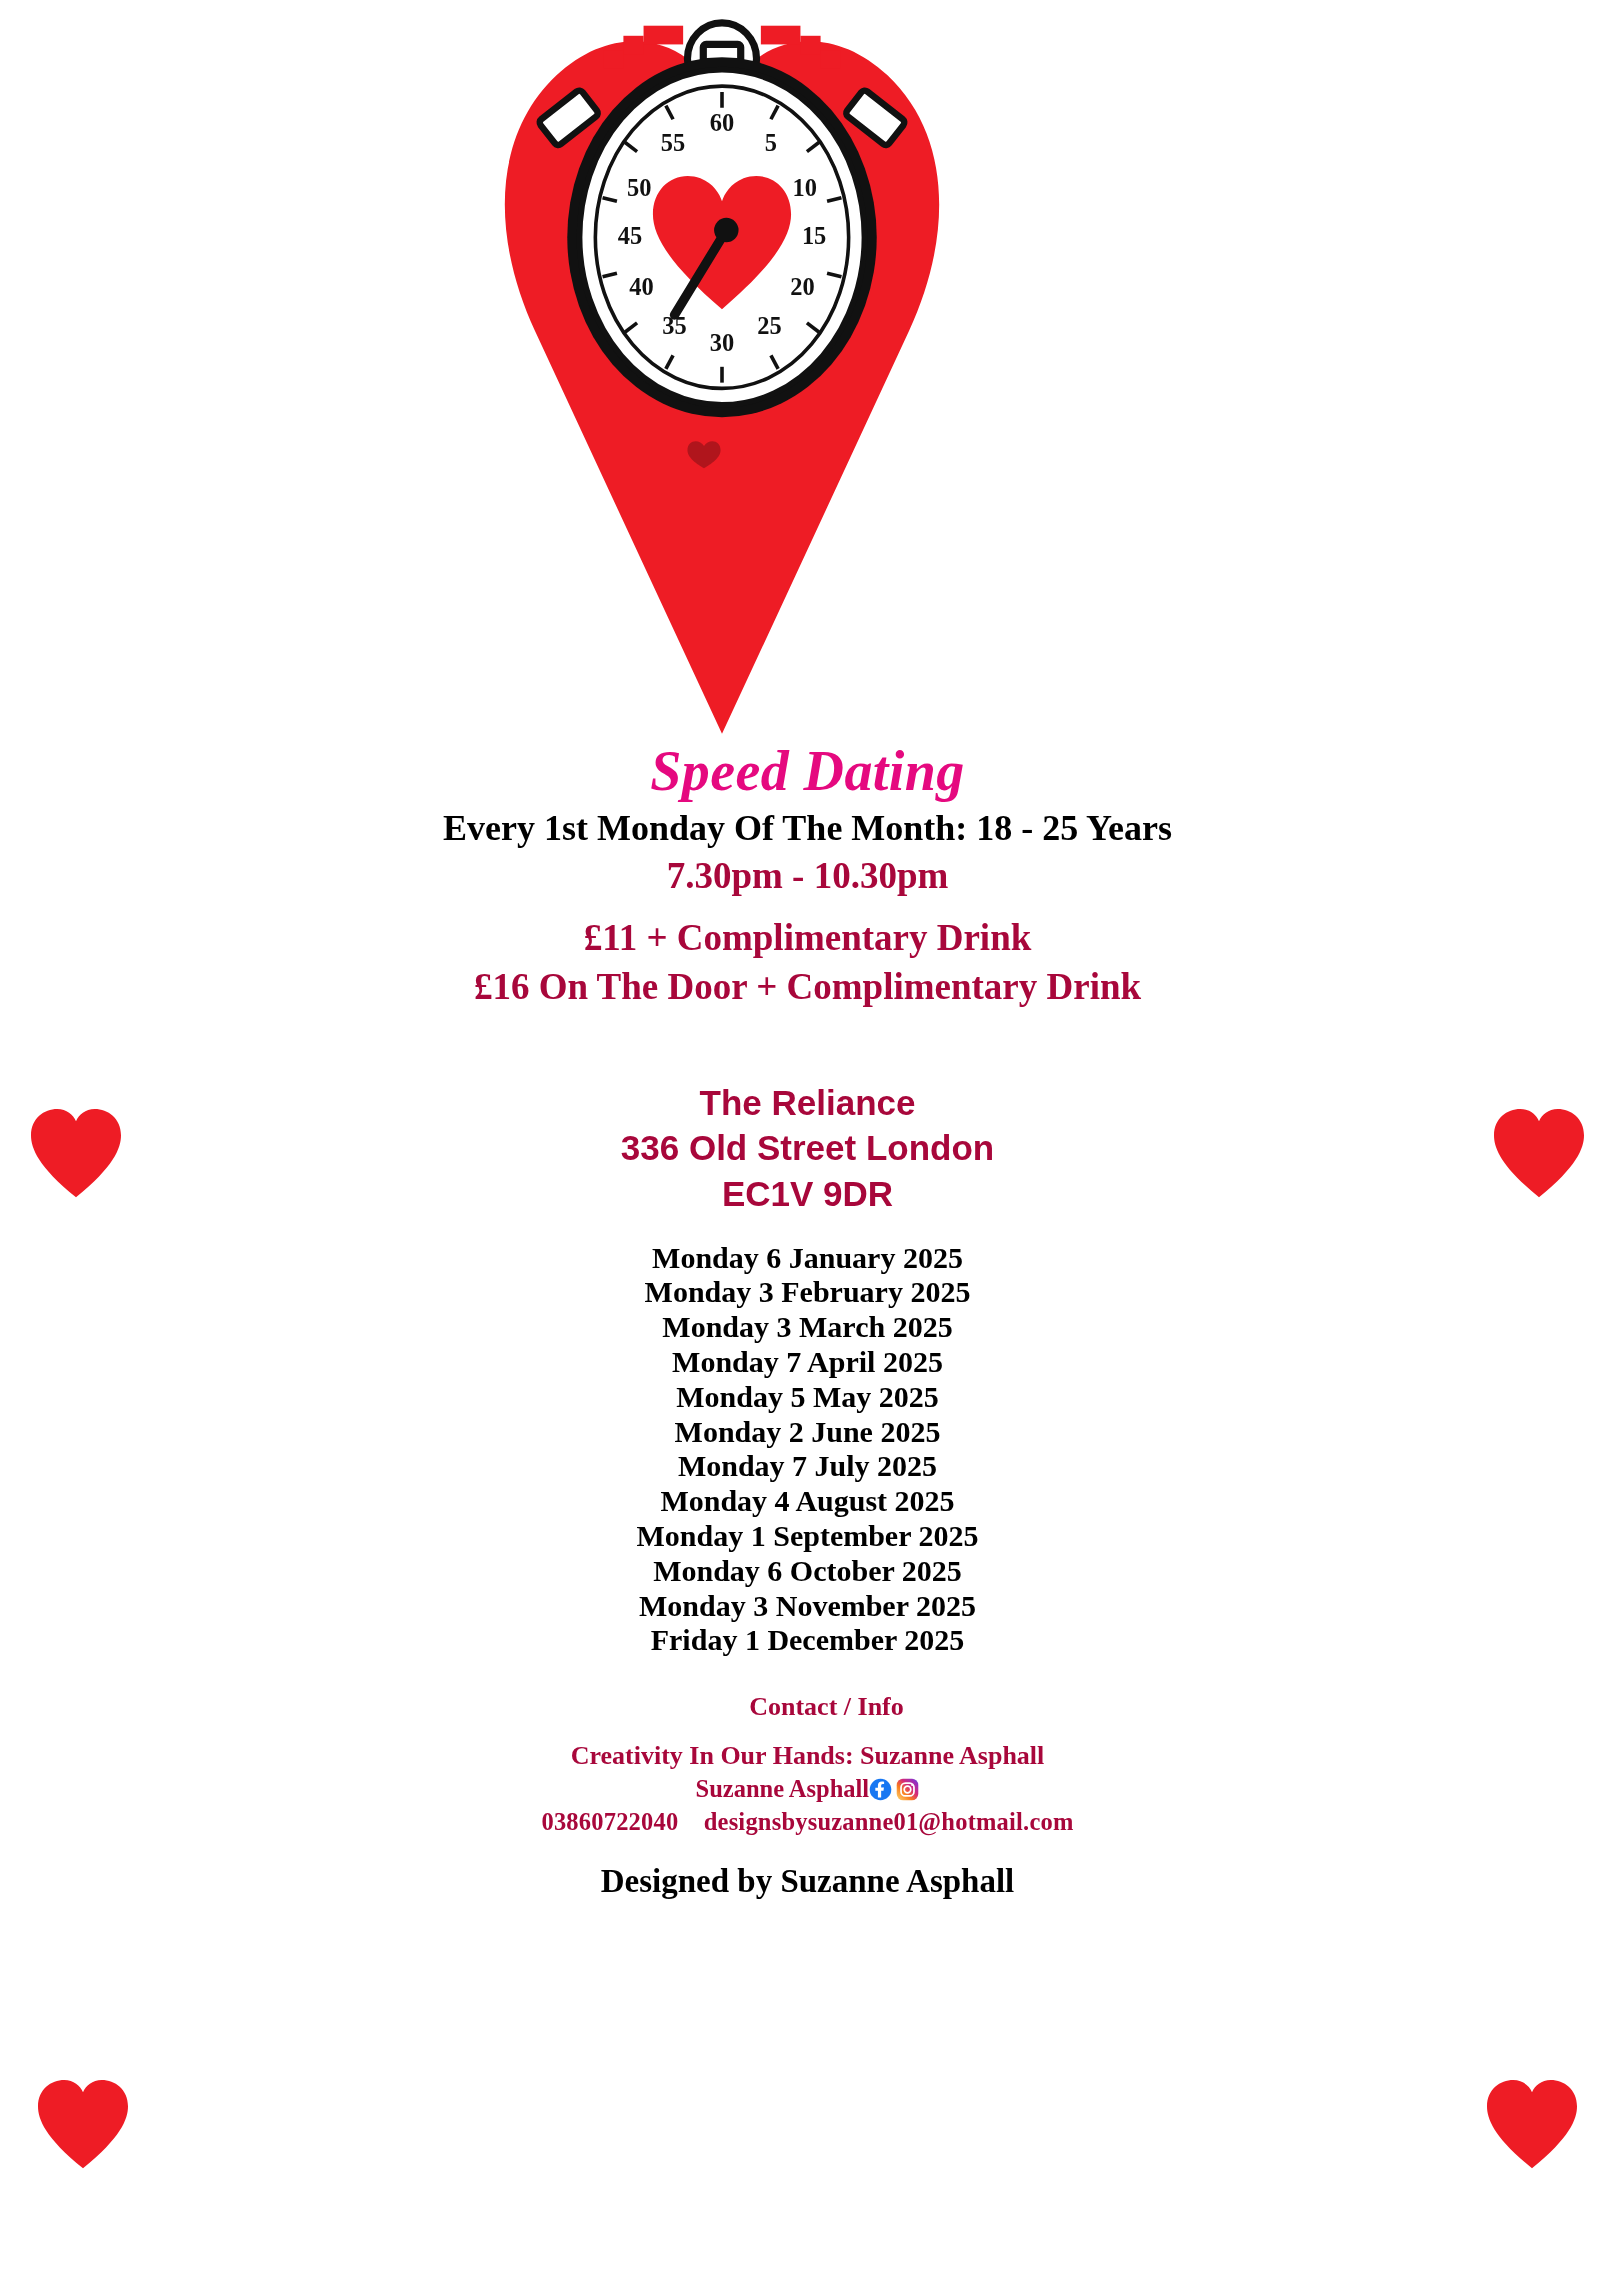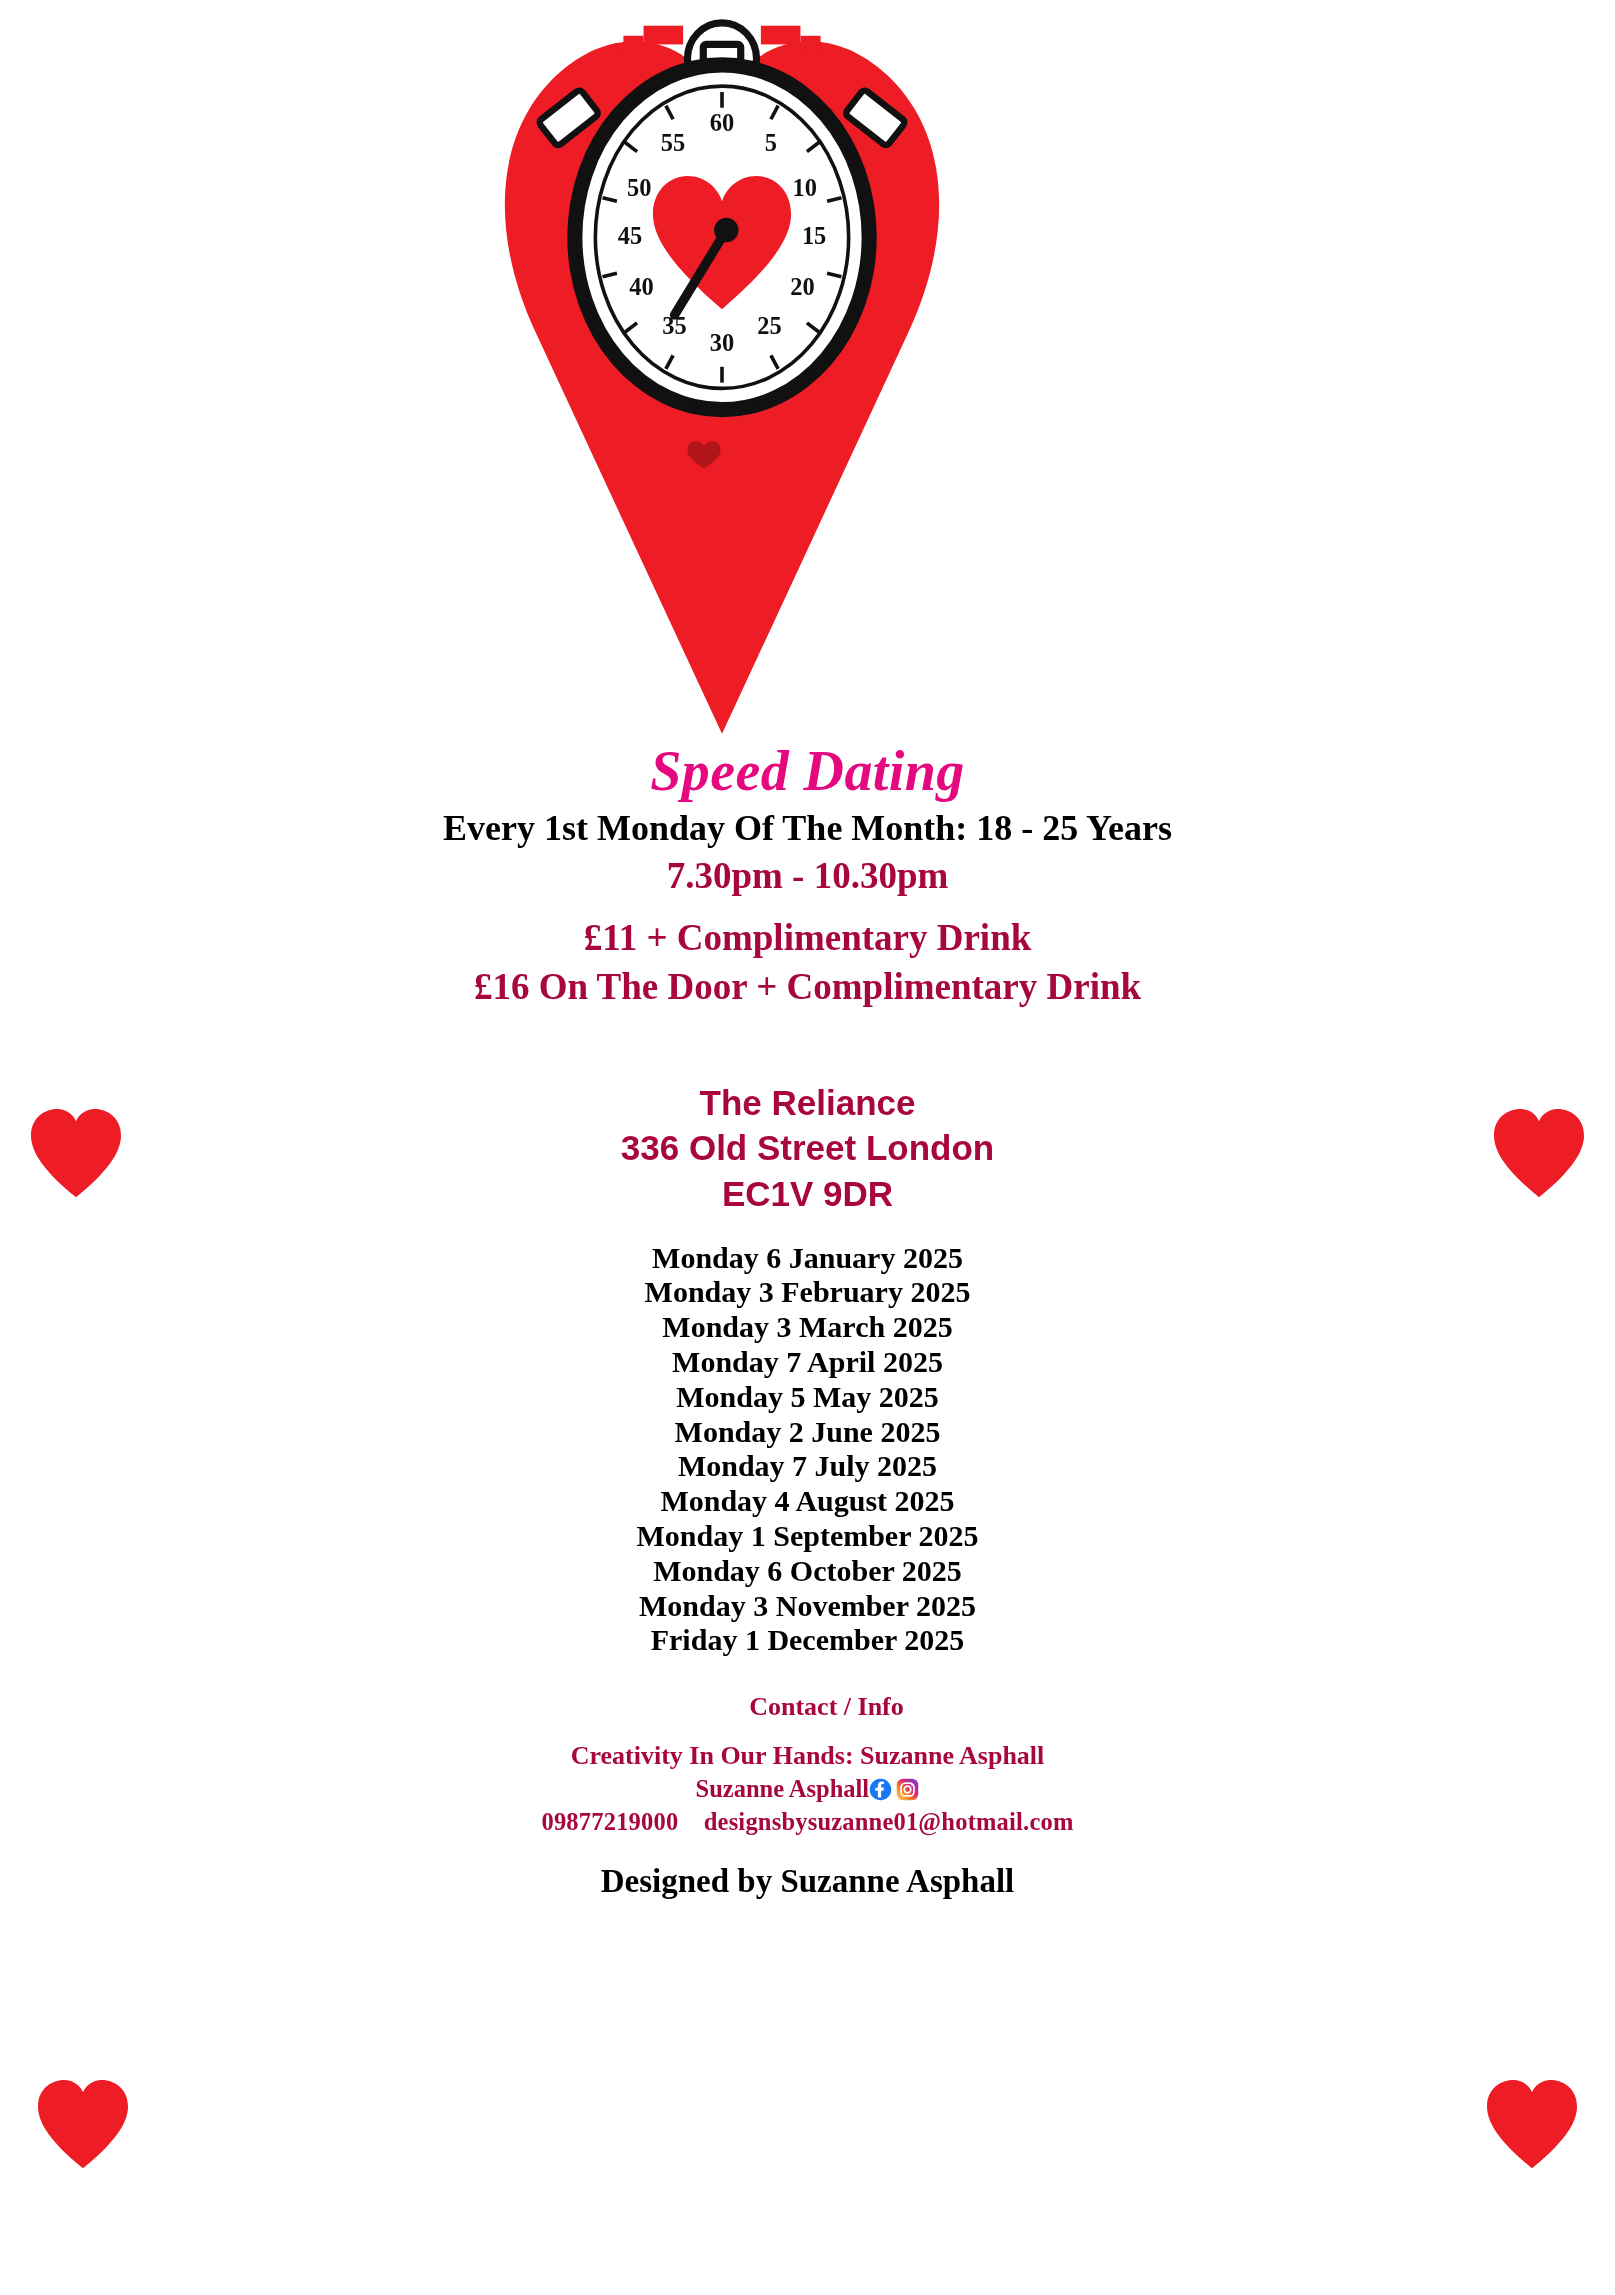--- a/index.html
+++ b/index.html
@@ -324,21 +324,21 @@
             <rect x="1" y="1" width="30" height="30" rx="9" fill="url(#ig)"></rect>
             <rect x="7" y="7" width="18" height="18" rx="6" fill="none" stroke="#ffffff" stroke-width="2.4"></rect>
             <circle cx="16" cy="16" r="4.6" fill="none" stroke="#ffffff" stroke-width="2.4"></circle>
             <circle cx="22.6" cy="9.6" r="1.6" fill="#ffffff"></circle>
           </svg>
         </span>
       </span>
     </div>
 
     <div class="contact-line">
-      <span>09877219000</span>
+      <span>03860722040</span>
       &nbsp;&nbsp;
       <span>designsbysuzanne01@hotmail.com</span>
     </div>
   </div>
 
   <div class="designed-by">Designed by Suzanne Asphall</div>
 
 </div>
 
 

